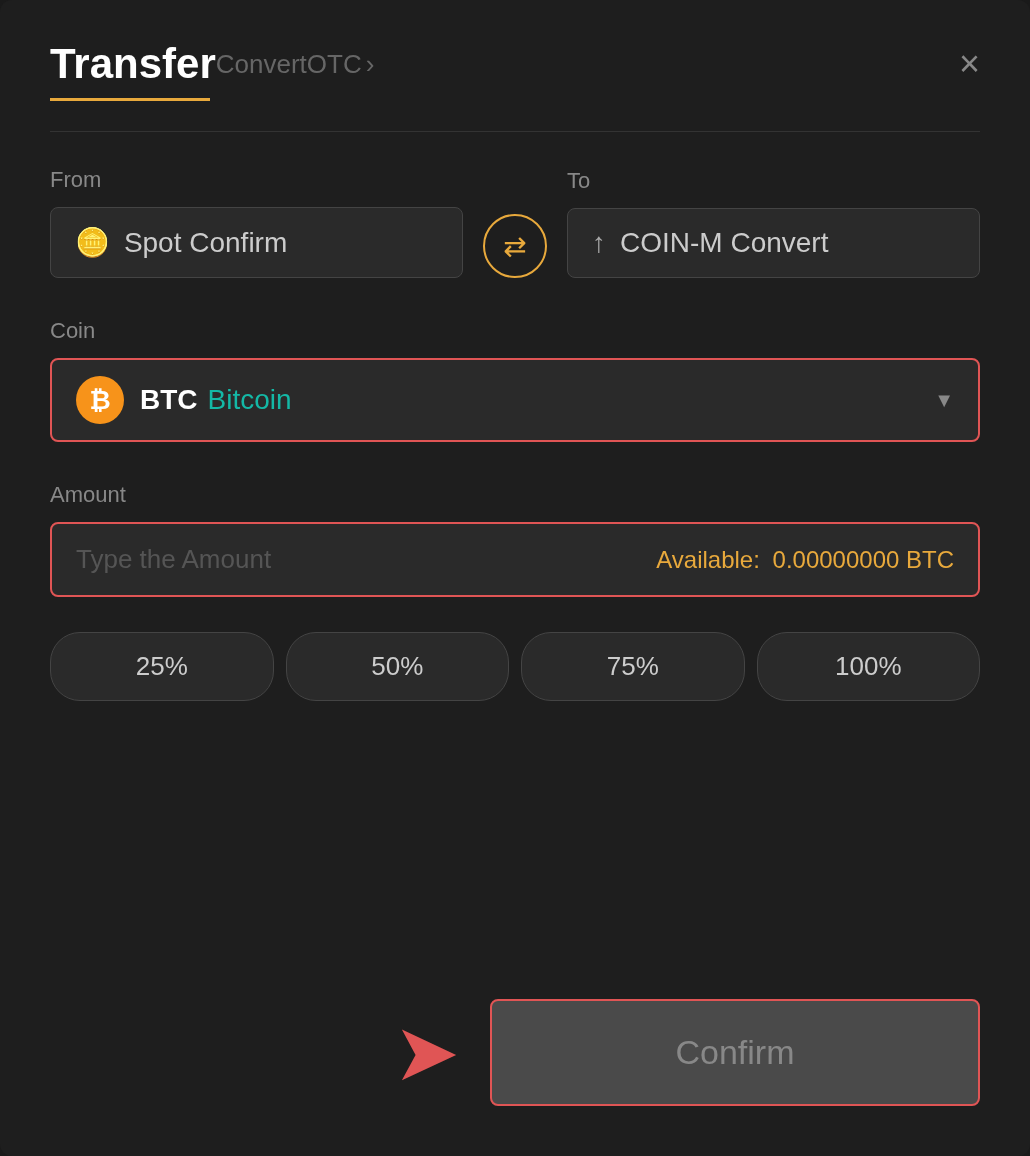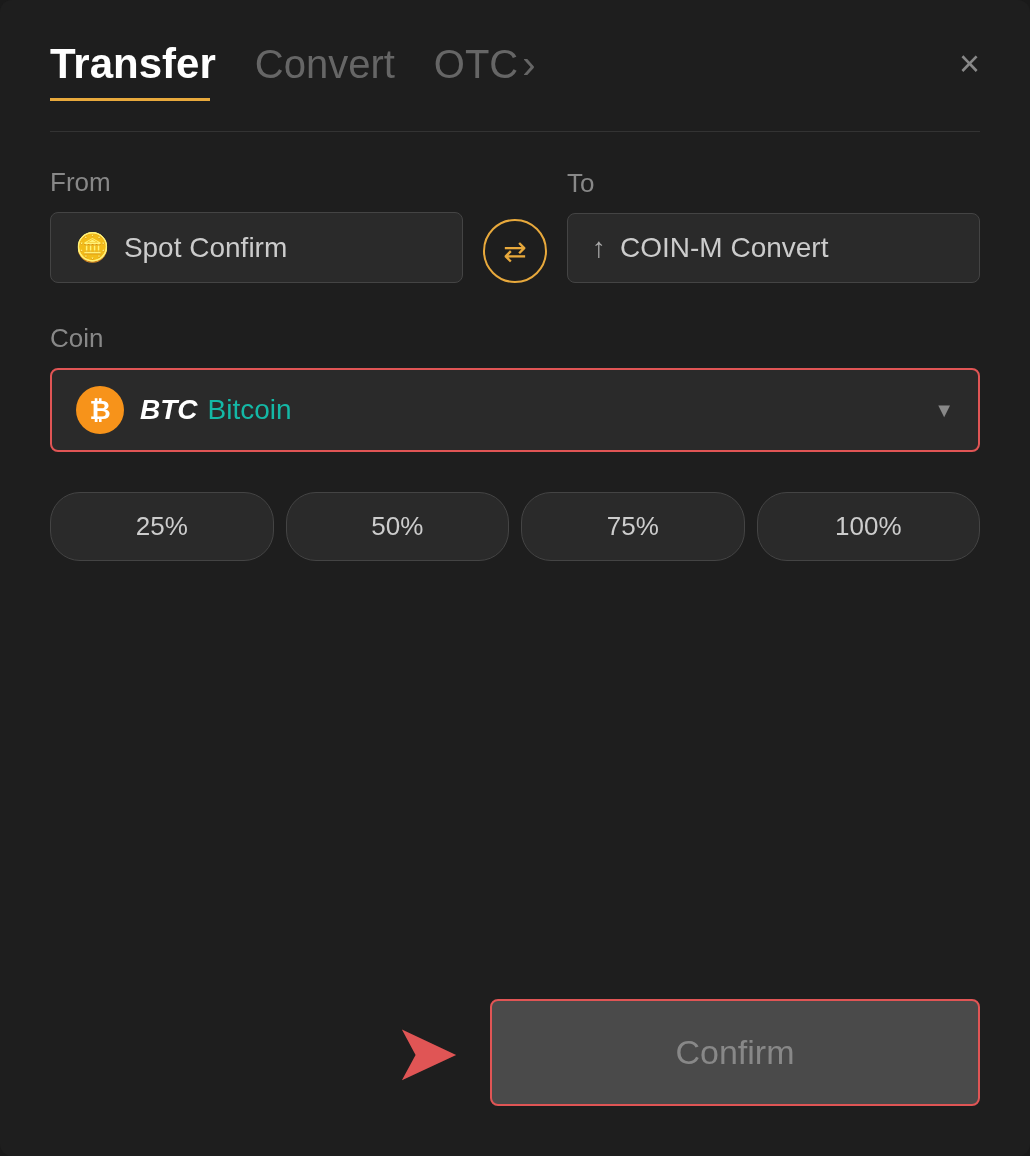--- a/index.html
+++ b/index.html
@@ -21,36 +21,34 @@
       padding: 40px 50px 50px 50px;
       position: relative;
       display: flex;
       flex-direction: column;
     }
 
     
     .header {
       display: flex;
       align-items: center;
-      gap: 30px;
       margin-bottom: 0;
       justify-content: space-between;
     }
 
     .header-title {
       font-size: 42px;
       font-weight: 700;
       color: #ffffff;
     }
 
     .header-tab {
-      font-size: 40px;
+      font-size: 26px;
       color: #666;
       cursor: pointer;
-      margin-left: 9px;
     }
 
     .header-tab.otc {
       display: flex;
       align-items: center;
       gap: 4px;
     }
 
     .close-btn {
       margin-left: auto;
@@ -83,21 +81,21 @@
       align-items: flex-end;
       gap: 0;
       margin-bottom: 40px;
     }
 
     .field-group {
       flex: 1;
     }
 
     .field-label {
-      font-size: 26px;
+      font-size: 22px;
       color: #888;
       margin-bottom: 14px;
     }
 
     .wallet-box {
       background: #2a2a2a;
       border: 1px solid #444;
       border-radius: 8px;
       padding: 18px 24px;
       display: flex;
@@ -164,21 +162,20 @@
       font-size: 26px;
       font-weight: 700;
       margin-right: 16px;
       flex-shrink: 0;
     }
 
     .coin-name {
       font-size: 28px;
       font-weight: 700;
       color: #ffffff;
-      font-style: italic;
     }
 
     .coin-fullname {
       font-size: 28px;
       color: #14b8a6;
       margin-left: 10px;
     }
 
     .chevron-down {
       margin-left: auto;
@@ -309,20 +306,30 @@
     <div class="coin-select-box">
       <div class="btc-icon">
         <span>₿</span>
       </div>
       <span class="coin-name">BTC</span>
       <span class="coin-fullname">Bitcoin</span>
       <span class="chevron-down">▼</span>
     </div>
   </div>
 
+  <div class="amount-section">
+    <div class="field-label">Amount</div>
+    <div class="amount-input-box">
+      <span class="amount-placeholder">Type the Amount</span>
+      <span class="amount-available">
+        <span>Available:</span>
+        <span style="color:#e8a93c;margin-left:6px;">0.00000000 BTC</span>
+      </span>
+    </div>
+  </div>
 
   <div class="pct-buttons">
     <button class="pct-btn">25%</button>
     <button class="pct-btn">50%</button>
     <button class="pct-btn">75%</button>
     <button class="pct-btn">100%</button>
   </div>
 
   <div class="confirm-area">
     <div class="arrow-icon">➤</div>

